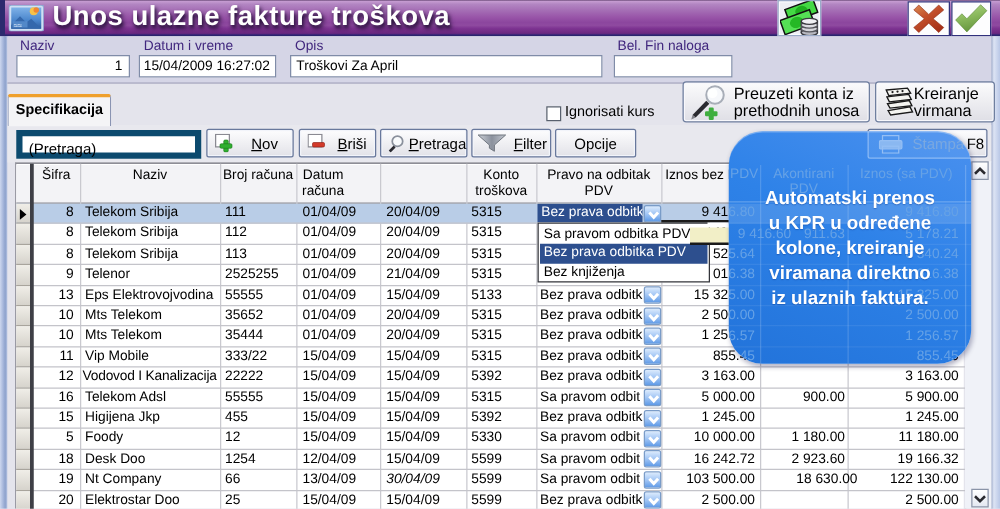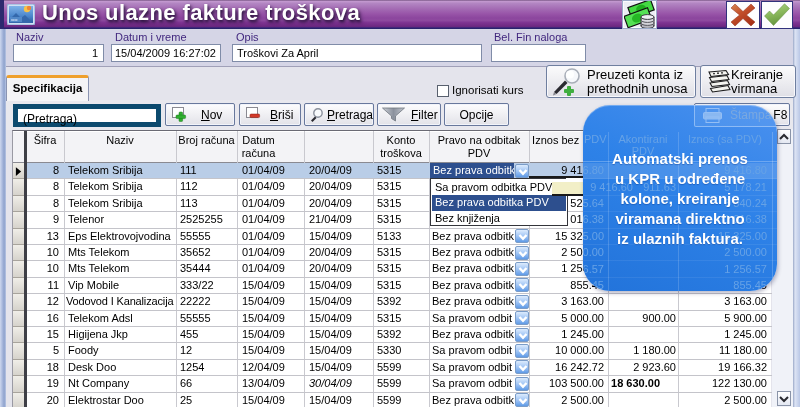--- a/index.html
+++ b/index.html
@@ -506,21 +506,21 @@
 <div class="cell " style="left:224px;width:67px;padding-left:5px;">13/04/09</div>
 <div class="cell " style="left:291px;width:69px;padding-left:5px;font-style:italic;">30/04/09</div>
 <div class="cell " style="left:360px;width:56px;padding-left:4px;">5599</div>
 <div class="cell " style="left:416px;width:100px;padding-left:3px;">Sa pravom odbit</div>
 <div class="combo" style="left:502px;top:0.5px">
         <svg width="12" height="10" viewBox="0 0 12 10">
           <path d="M2.5 3 L6 6.8 L9.5 3" stroke="#fff" stroke-width="2.4" fill="none"></path>
         </svg>
       </div>
 <div class="cell num" style="left:516px;width:79px;padding-right:4px;">103 500.00</div>
-<div class="cell num" style="left:579px;width:70px;padding-right:2px;font-weight:bold;">18 630.00</div>
+<div class="cell num" style="left:605px;width:70px;padding-right:2px;">18 630.00</div>
 <div class="cell num" style="left:665px;width:94px;padding-right:5px;">122 130.00</div>
 </div>
 <div class="row" style="top:261.60px;">
 <div class="mcell" style="left:0;top:0;height:16.4px"></div>
 <div class="cell num" style="left:13px;width:38px;padding-right:5px;">20</div>
 <div class="cell " style="left:51px;width:112px;padding-left:4px;">Elektrostar Doo</div>
 <div class="cell " style="left:163px;width:61px;padding-left:4px;">25</div>
 <div class="cell " style="left:224px;width:67px;padding-left:5px;">15/04/09</div>
 <div class="cell " style="left:291px;width:69px;padding-left:5px;">15/04/09</div>
 <div class="cell " style="left:360px;width:56px;padding-left:4px;">5599</div>

